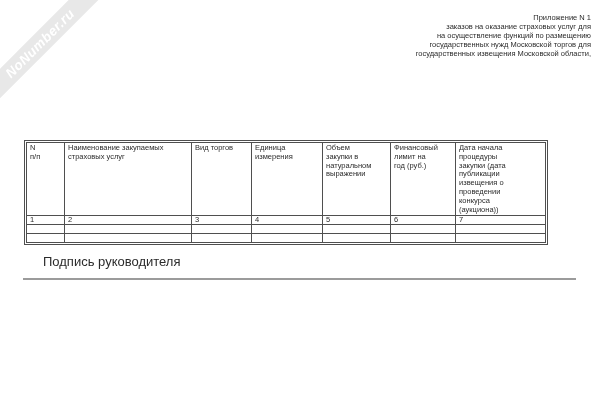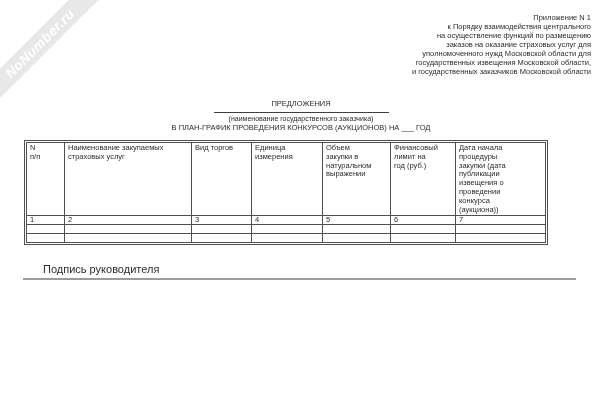--- a/index.html
+++ b/index.html
@@ -31,48 +31,40 @@
     position:absolute;top:140px;left:24px;
     border:1px solid #4f4f4f;padding:1px;background:#ffffff;
   }
   table.proposal{border-collapse:collapse;table-layout:fixed;width:519px;}
   .proposal th,.proposal td{
     border:1px solid #4f4f4f;font-size:7.5px;font-weight:normal;
     text-align:left;vertical-align:top;color:#2b2b2b;
   }
   .proposal th{white-space:pre-line;line-height:8.8px;padding:1px 3px;}
   .proposal td{line-height:8px;height:8px;padding:0 3px;}
-  .signature{position:absolute;top:265px;left:43px;font-size:11px;line-height:9px;color:#2b2b2b;}
+  .signature{position:absolute;top:257px;left:43px;font-size:13px;line-height:9px;color:#2b2b2b;}
   .divider{position:absolute;top:278px;left:23px;width:553px;height:2px;background:#9b9b9b;}
 </style>
 </head>
 <body>
 
 <div class="page">
 
   <div class="watermark">
     <span>NoNumber.ru</span>
   </div>
 
   <div class="header-note">
       <div>Приложение N 1</div>
-      <div>к Порядку взаимодействия центрального</div>
+      <div>заказов на оказание страховых услуг для</div>
       <div>на осуществление функций по размещению</div>
-      <div>заказов на оказание страховых услуг для</div>
-      <div>уполномоченного нужд Московской области для</div>
+      <div>государственных нужд Московской торгов для</div>
       <div>государственных извещения Московской области,</div>
-      <div>и государственных заказчиков Московской области</div>
     </div>
 
-  <div class="title-block">
-    <div>ПРЕДЛОЖЕНИЯ</div>
-    <div class="title-underline"></div>
-    <div class="blank-caption">(наименование государственного заказчика)</div>
-    <div>В ПЛАН-ГРАФИК ПРОВЕДЕНИЯ КОНКУРСОВ (АУКЦИОНОВ) НА ___ ГОД</div>
-  </div>
 
   <div class="proposal-table-wrap">
     <table class="proposal">
       <colgroup>
         <col style="width:38px">
           <col style="width:127px">
           <col style="width:60px">
         <col style="width:71px">
           <col style="width:68px">
           <col style="width:65px">

